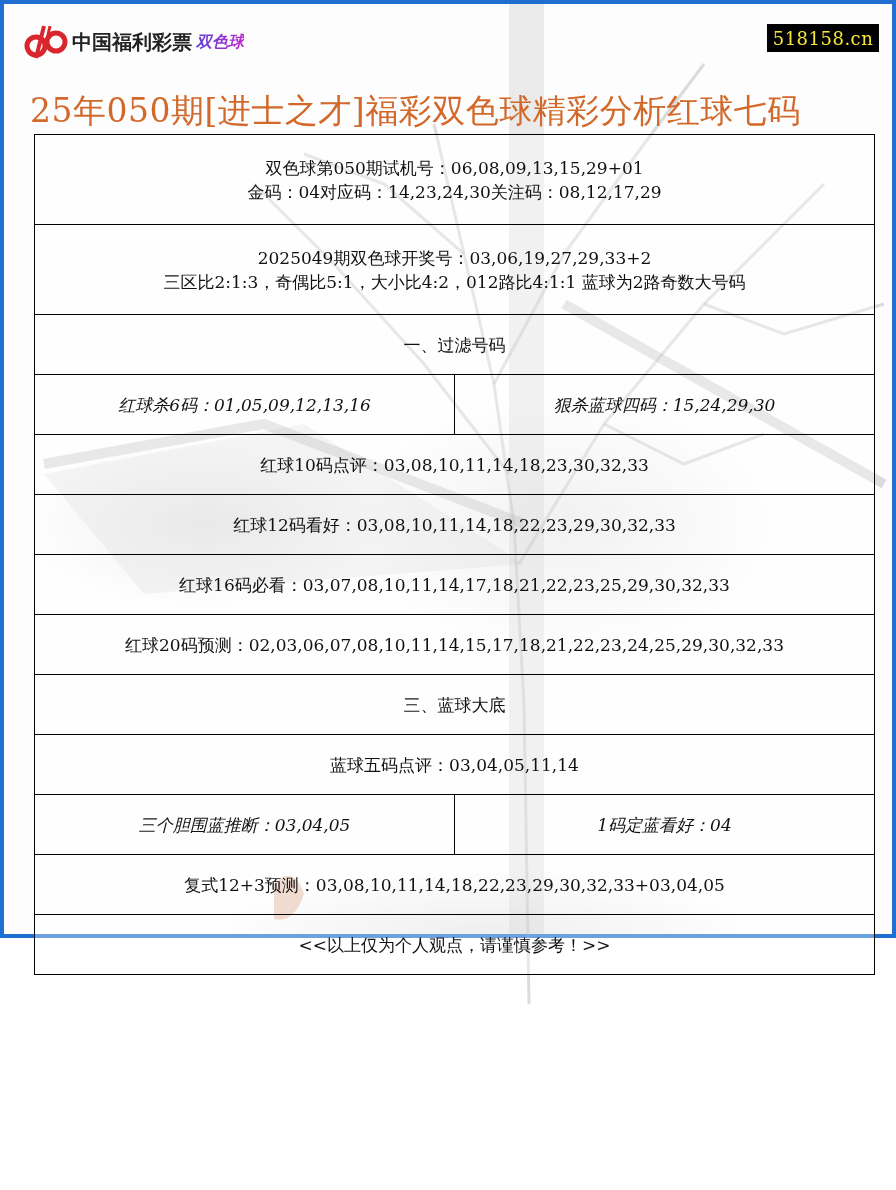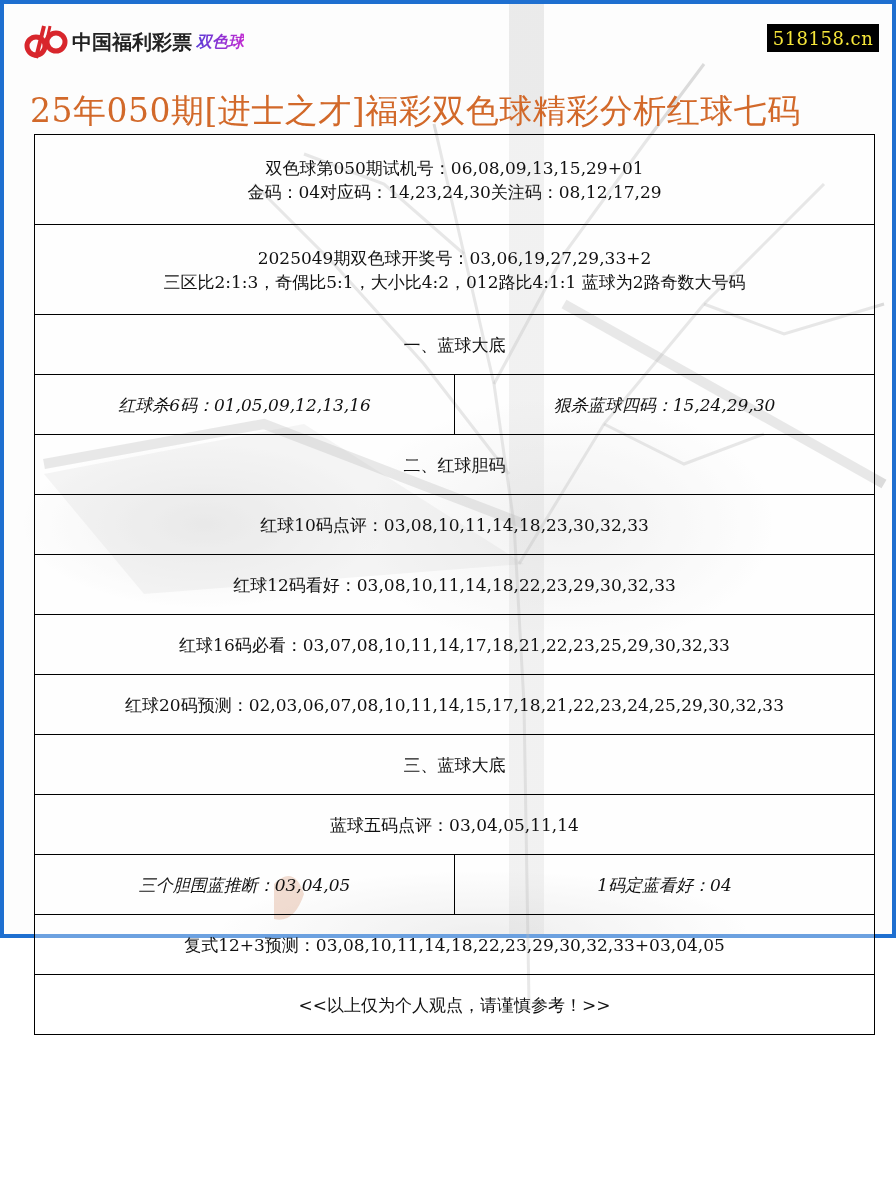--- a/index.html
+++ b/index.html
@@ -112,28 +112,25 @@
         <span class="line">金码：04对应码：14,23,24,30关注码：08,12,17,29</span>
       </td>
     </tr>
     <tr class="tall">
       <td colspan="2">
         <span class="line">2025049期双色球开奖号：03,06,19,27,29,33+2</span>
         <span class="line">三区比2:1:3，奇偶比5:1，大小比4:2，012路比4:1:1 蓝球为2路奇数大号码</span>
       </td>
     </tr>
     <tr>
-      <td colspan="2">一、蓝球大底</td>
+      <td colspan="2">一、过滤号码</td>
     </tr>
     <tr>
       <td class="half">红球杀6码：01,05,09,12,13,16</td>
       <td class="half">狠杀蓝球四码：15,24,29,30</td>
-    </tr>
-    <tr>
-      <td colspan="2">二、红球胆码</td>
     </tr>
     <tr>
       <td colspan="2">红球10码点评：03,08,10,11,14,18,23,30,32,33</td>
     </tr>
     <tr>
       <td colspan="2">红球12码看好：03,08,10,11,14,18,22,23,29,30,32,33</td>
     </tr>
     <tr>
       <td colspan="2">红球16码必看：03,07,08,10,11,14,17,18,21,22,23,25,29,30,32,33</td>
     </tr>

